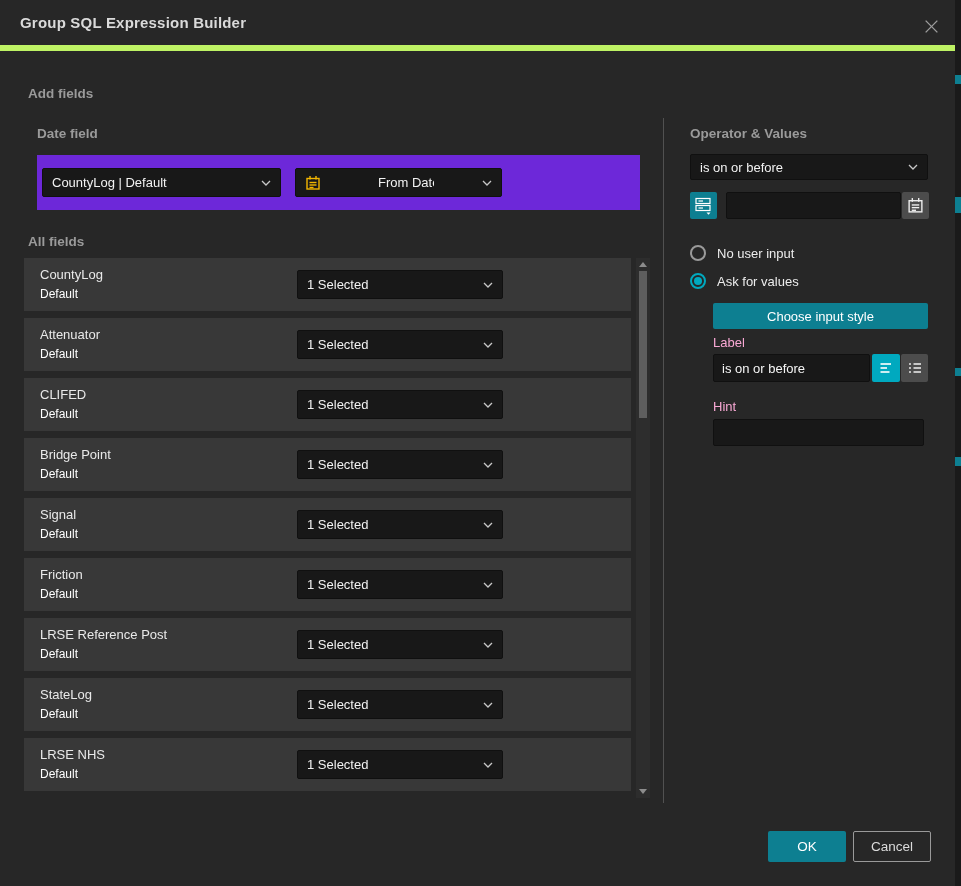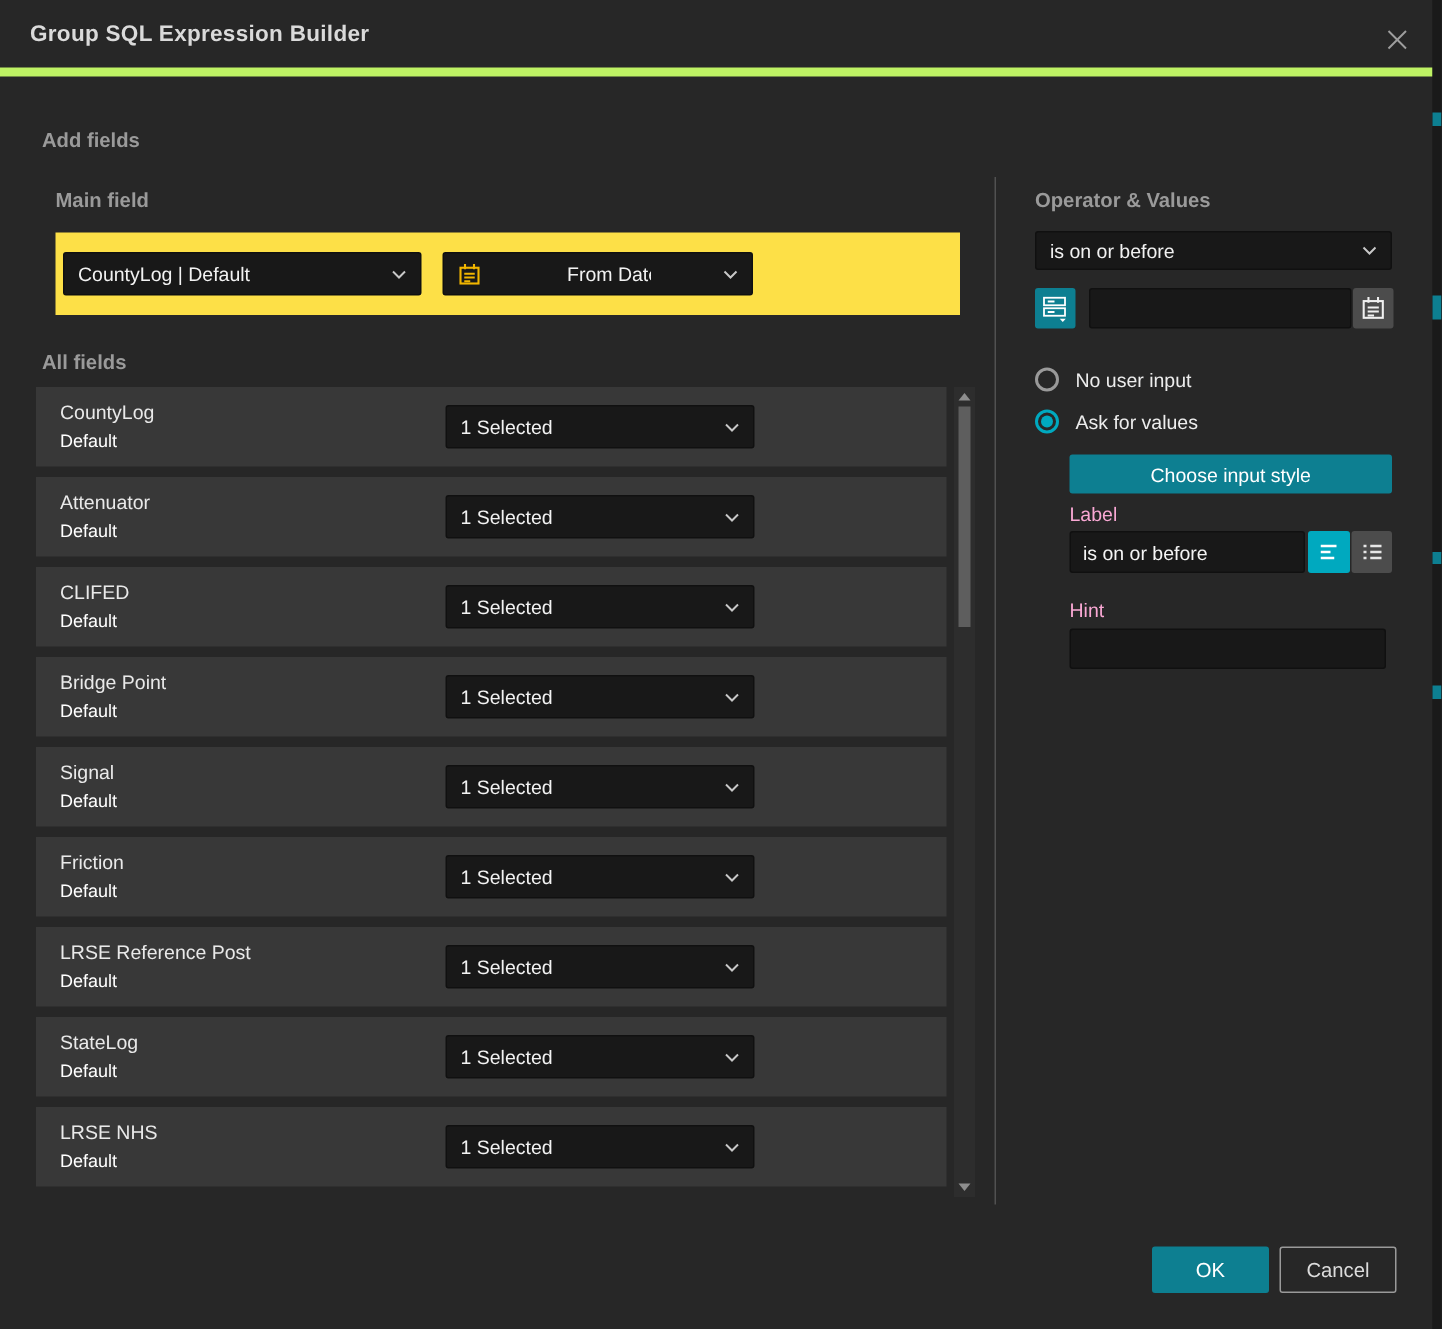--- a/index.html
+++ b/index.html
@@ -26,21 +26,21 @@
   #label-caption{left:713px;top:335px;}
   #hint-caption{left:713px;top:399px;}
 
   
   .select{position:absolute;background:#181818;border:1px solid #101010;border-radius:2px;display:flex;align-items:center;padding:0 9px;color:#f2f2f2;font-size:13px;cursor:pointer;box-sizing:border-box;}
   .select .sel-text{white-space:nowrap;overflow:hidden;}
   .select .chevron{margin-left:auto;display:flex;align-items:center;}
   .text-input{position:absolute;background:#181818;border:1px solid #101010;border-radius:2px;color:#f5f5f5;font-size:13px;padding:0 8px;box-sizing:border-box;font-family:"Liberation Sans",sans-serif;}
 
   
-  #main-panel{position:absolute;left:37px;top:155px;width:603px;height:55px;background:#fde047;}
+  #main-panel{position:absolute;left:37px;top:155px;width:603px;height:55px;background:#6d28d9;}
   #main-layer-select{left:5px;top:13px;width:239px;height:29px;}
   #main-date-select{left:258px;top:13px;width:207px;height:29px;gap:48px;}
   #main-date-select .cal{display:flex;align-items:center;margin-right:9px;}
 
   
   #fields-list{position:absolute;left:24px;top:258px;width:607px;}
   .field-row{position:relative;height:53px;margin-bottom:7px;background:#383838;}
   .field-name{position:absolute;left:16px;top:9px;font-size:13px;color:#e9e9e9;}
   .field-sub{position:absolute;left:16px;top:29px;font-size:12px;color:#ffffff;}
   .field-select{left:273px;top:12px;width:206px;height:29px;}
@@ -97,21 +97,21 @@
         <svg width="17" height="17" viewBox="0 0 16 16" fill="none" stroke="#9e9e9e" stroke-width="1.2">
             <line x1="2.5" y1="2.5" x2="13.5" y2="13.5"></line>
             <line x1="13.5" y1="2.5" x2="2.5" y2="13.5"></line>
           </svg>
       </span>
     </button>
   </div>
 
   <div class="heading" id="add-fields-heading">Add fields</div>
 
-  <div class="heading" id="main-field-label">Main field</div>
+  <div class="heading" id="main-field-label">Date field</div>
   <div id="main-panel">
     <div class="select" id="main-layer-select">
       <span class="sel-text">CountyLog | Default</span>
       <span class="chevron">
         <svg width="10" height="6" viewBox="0 0 10 6" fill="none" stroke="#c8c8c8" stroke-width="1.3">
             <path d="M1 1l4 4 4-4"></path>
           </svg>
       </span>
     </div>
     <div class="select" id="main-date-select">

